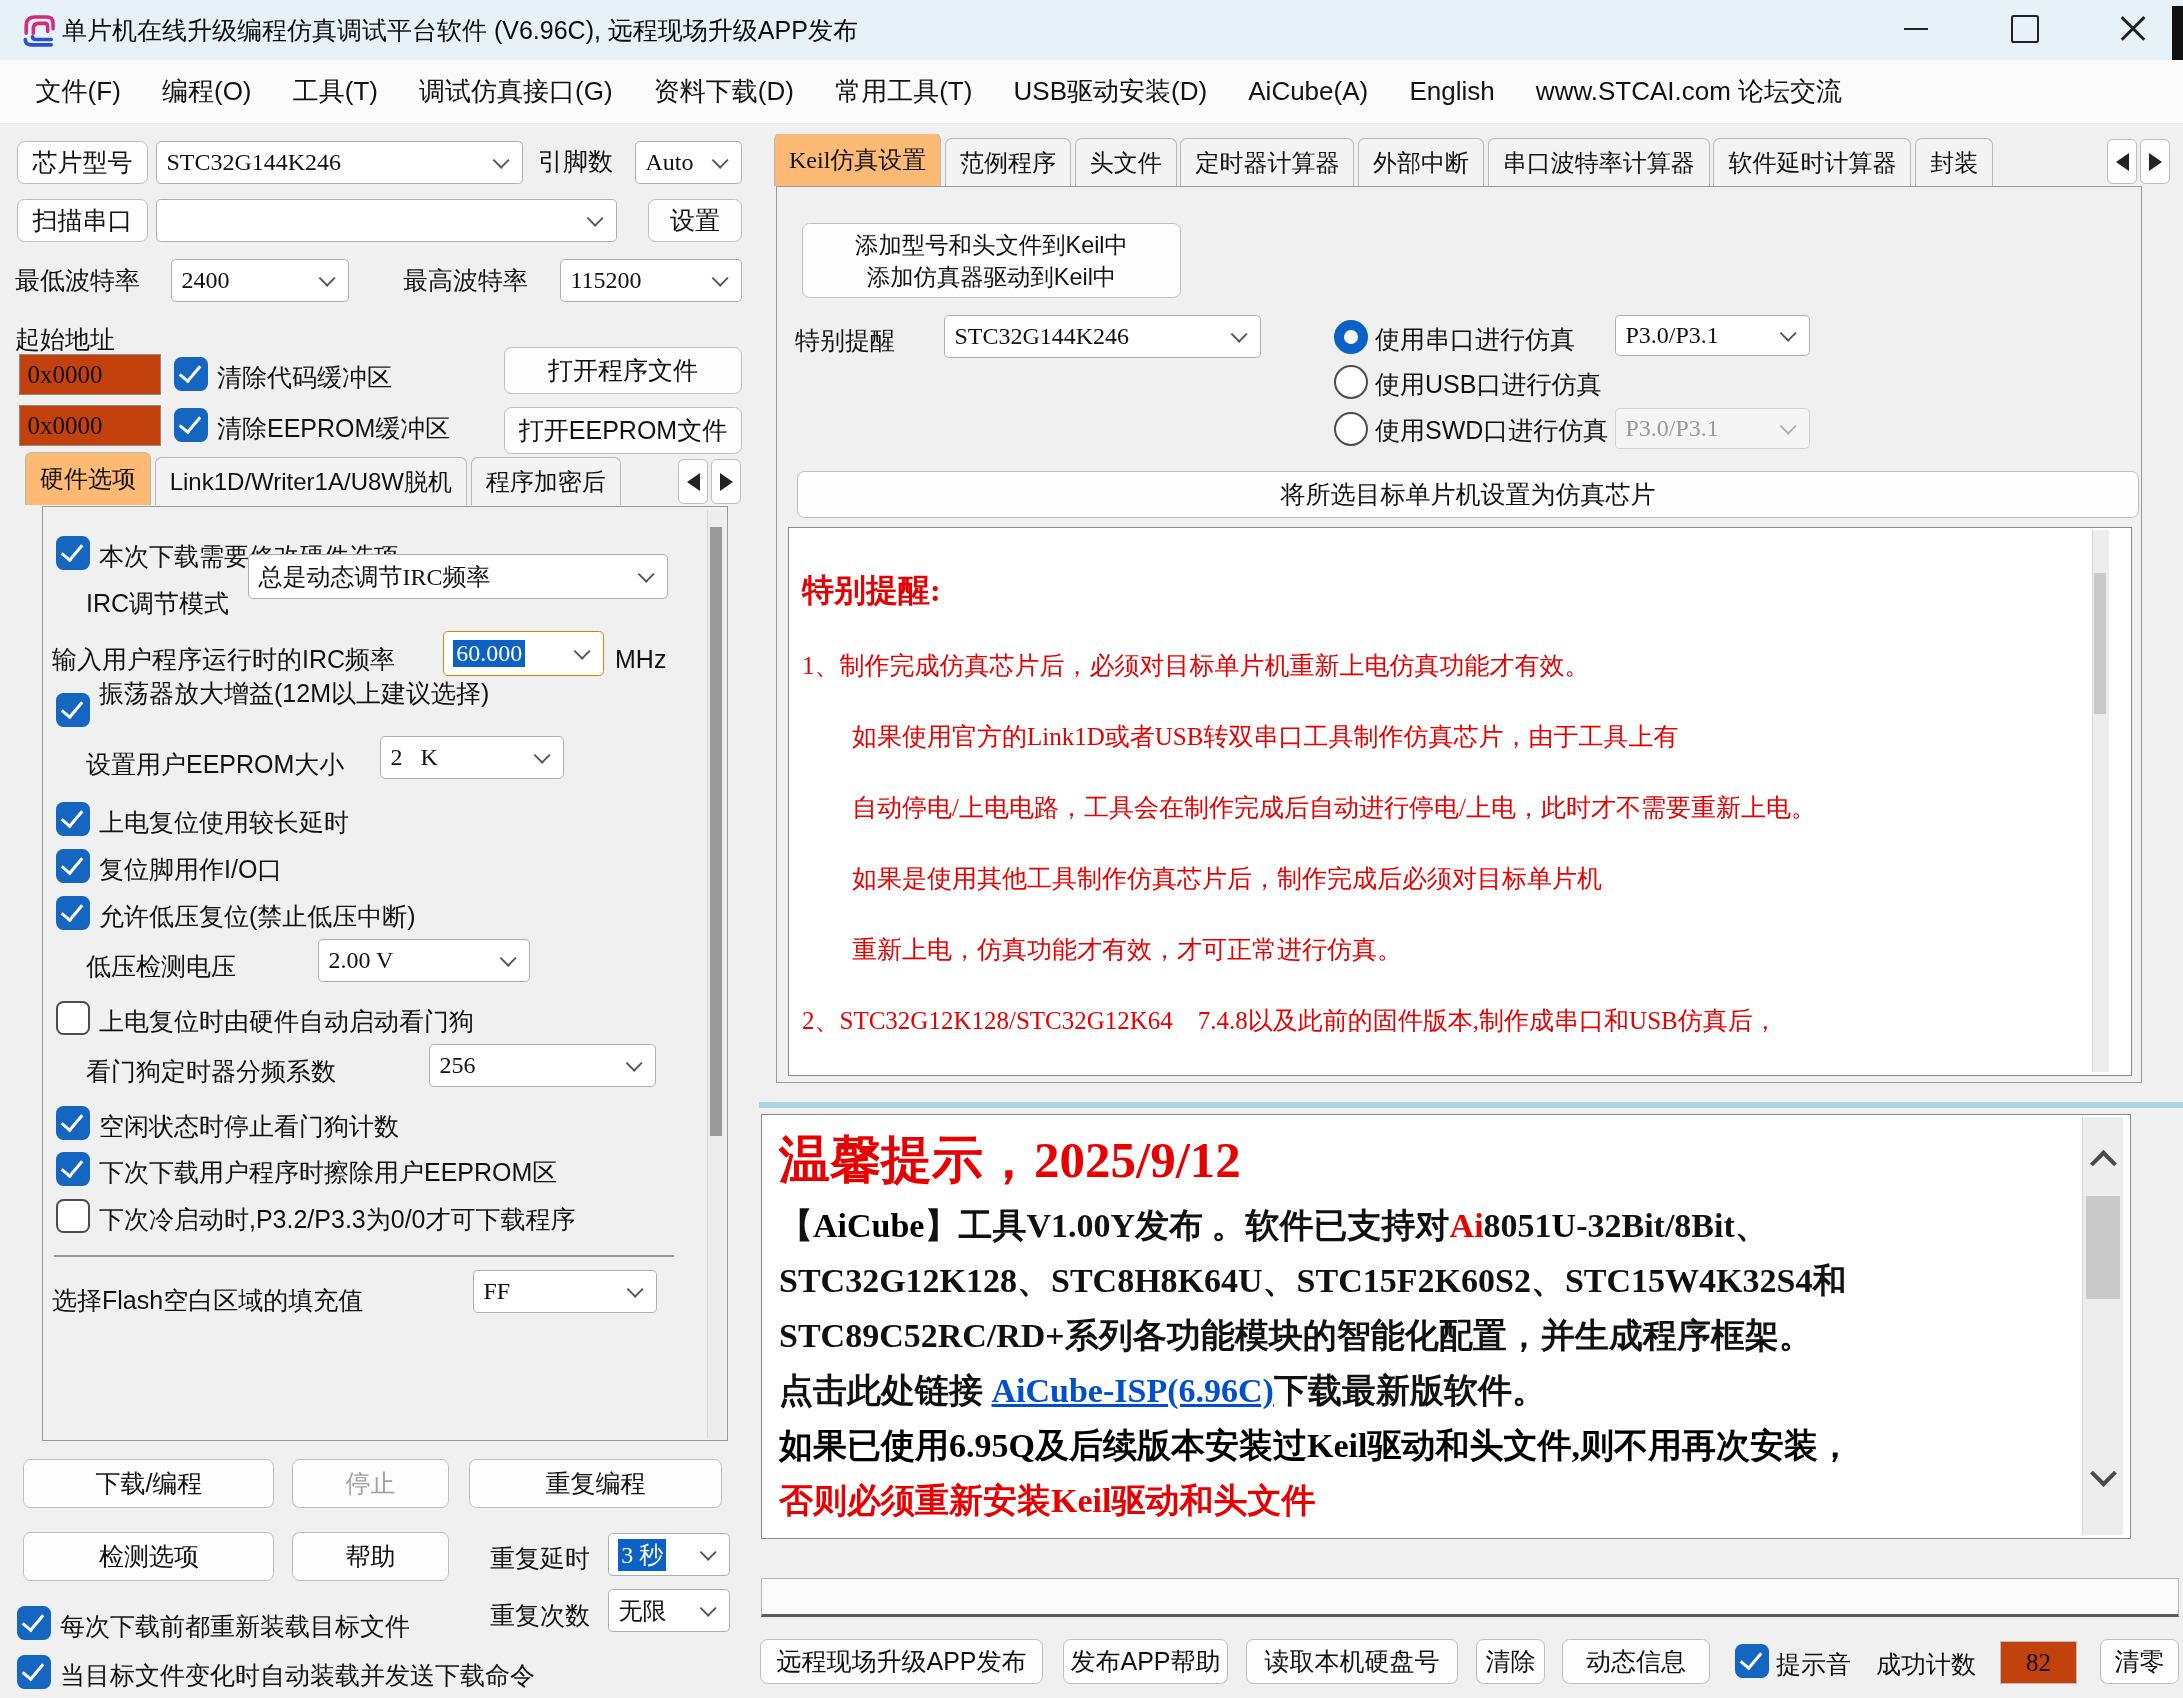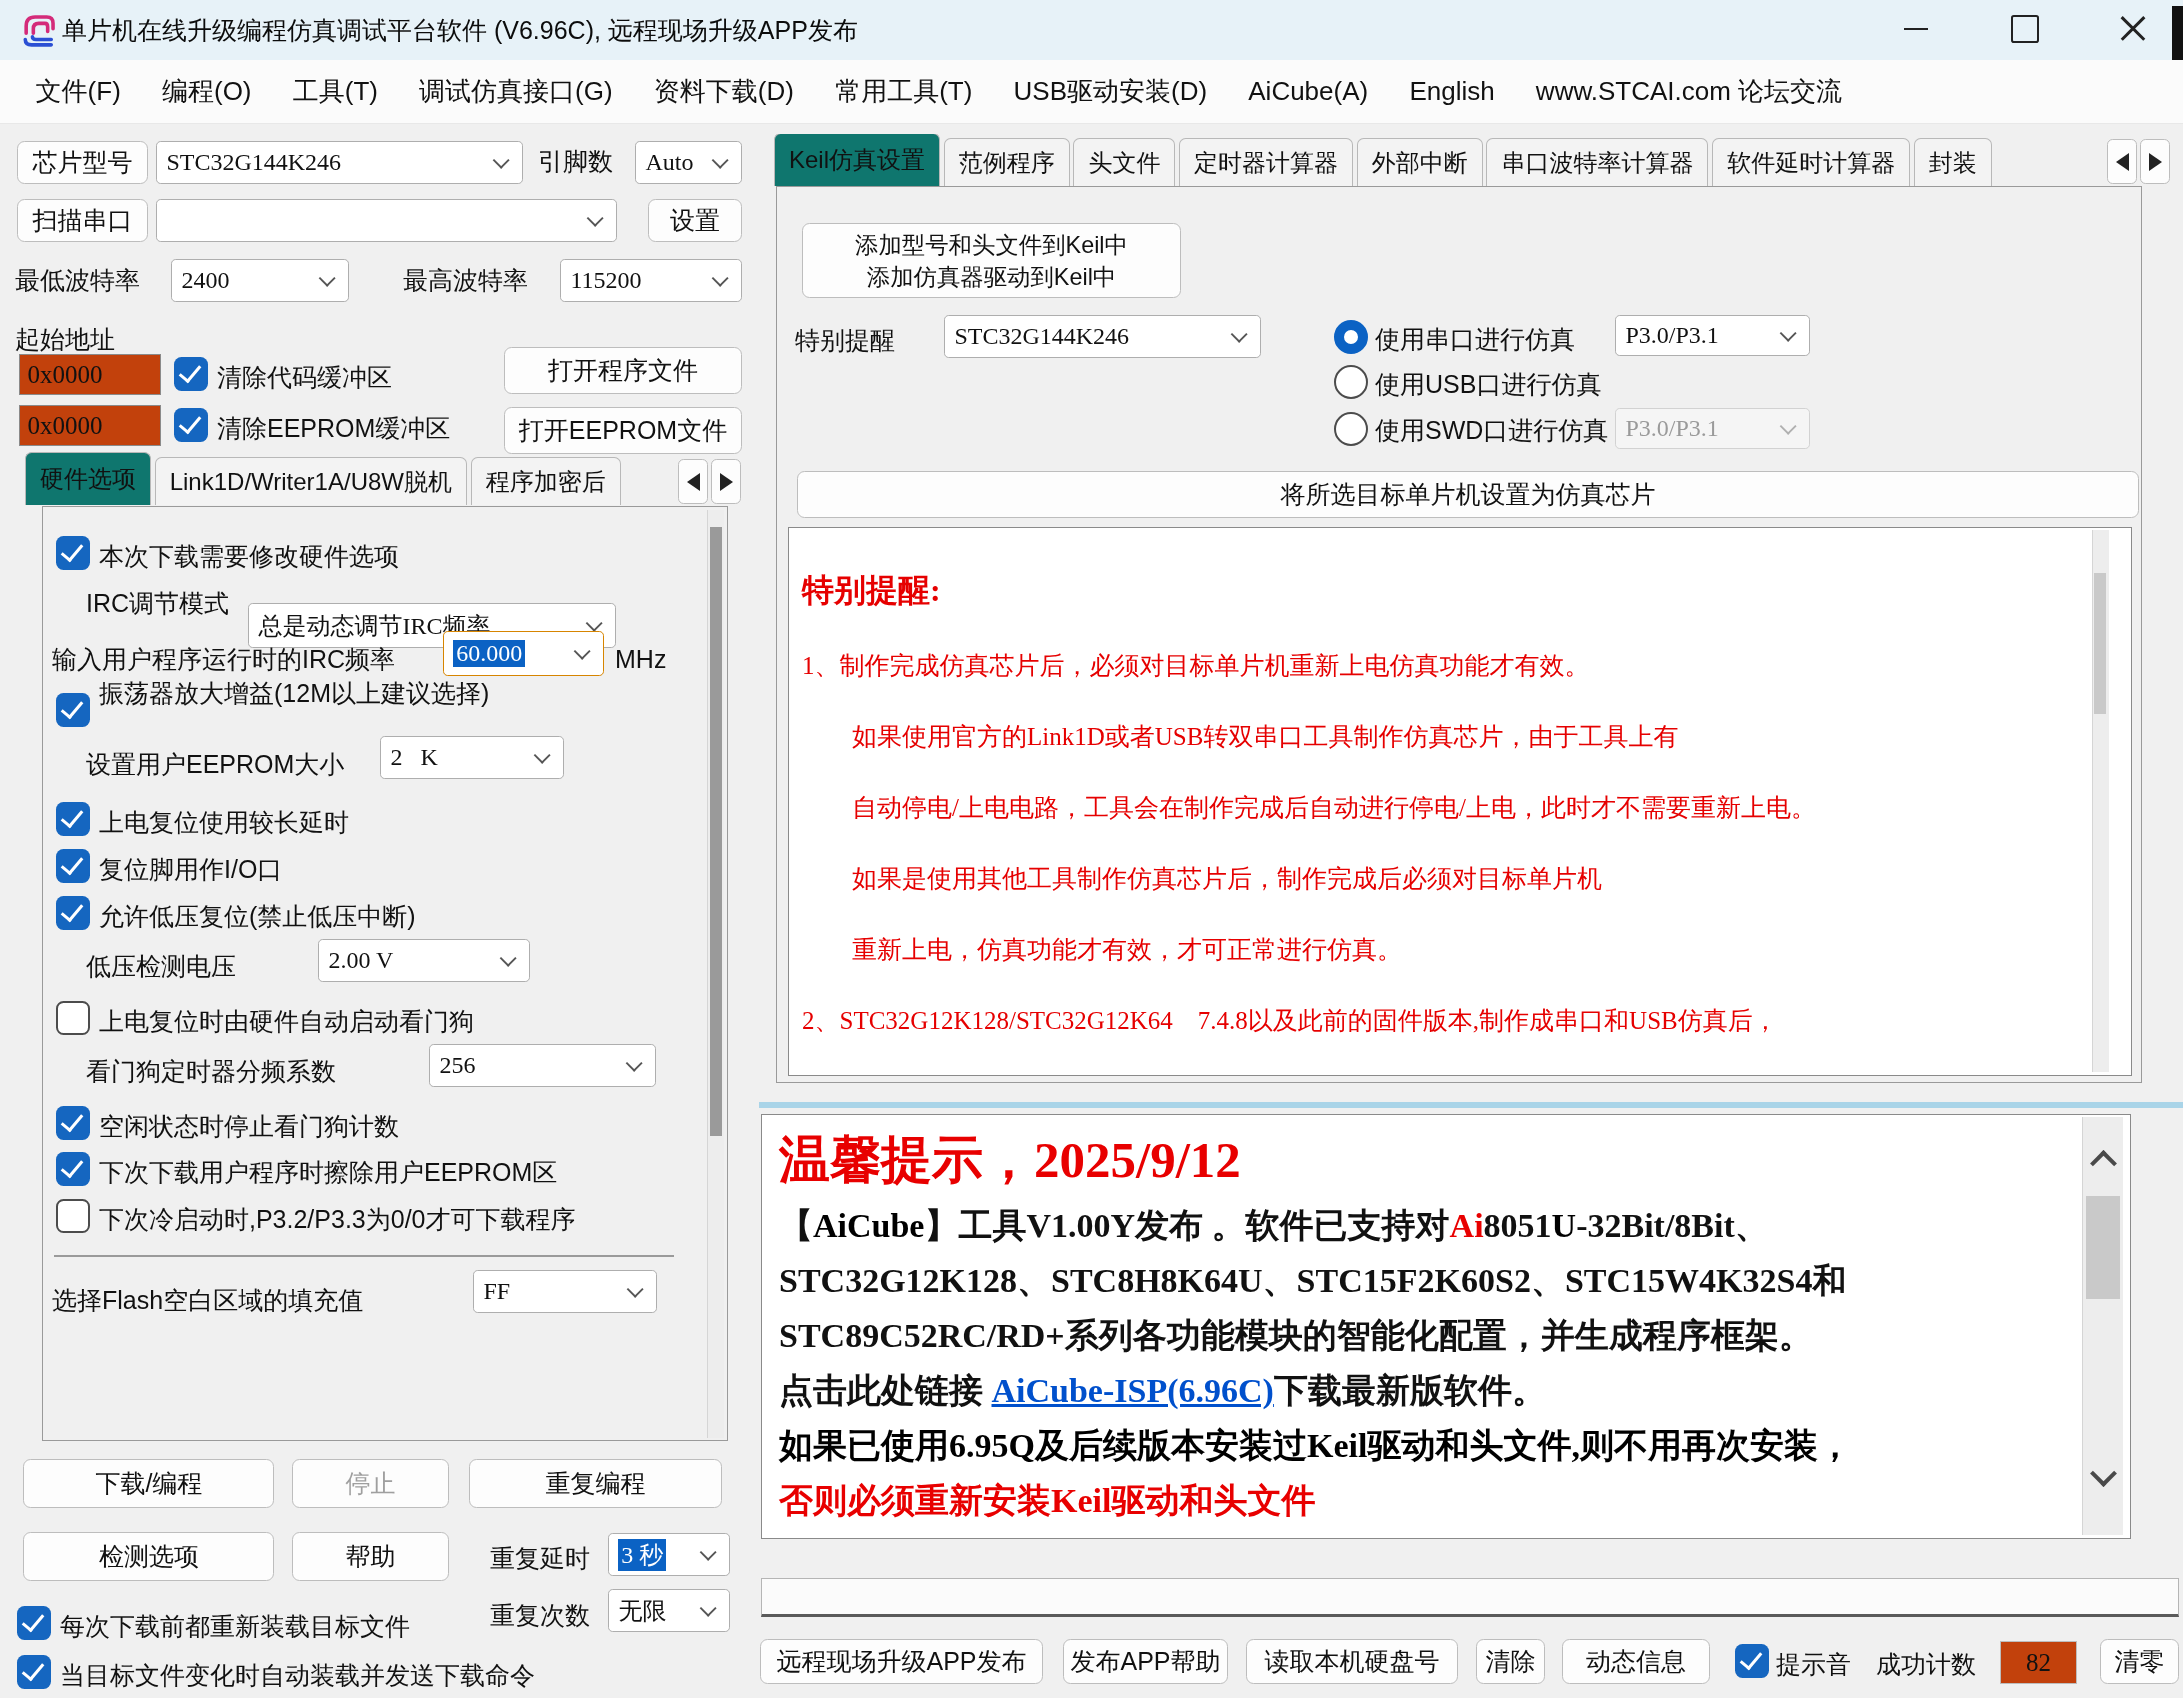--- a/index.html
+++ b/index.html
@@ -39,21 +39,21 @@
          font-size:25px;font-family:"Liberation Serif","DejaVu Serif",serif;}
   .cb{width:34px;height:34px;border-radius:7.5px;background:#1566c0;}
   .cb::after{content:"";position:absolute;left:10.3px;top:3.7px;width:9.4px;height:18px;
              border-right:3.7px solid #fff;border-bottom:3.7px solid #fff;transform:rotate(40deg);}
   .cb.off{background:#fff;border:2.8px solid #4c4c4c;} .cb.off::after{display:none;}
   .radio{width:34px;height:34px;border-radius:50%;background:#fff;border:2.8px solid #4c4c4c;}
   .radio.on{border:10.3px solid #0b62c4;}
   .tabrow{display:flex;align-items:flex-end;}
   .tab{display:flex;align-items:center;padding:0 14px;height:47px;background:#f3f3f3;border:1.9px solid #b8b8b8;
        border-bottom:none;border-radius:6.6px 6.6px 0 0;font-size:24px;margin-right:3.7px;white-space:nowrap;overflow:hidden;}
-  .tab.active{background:#0f766e;height:52px;}
+  .tab.active{background:#fdba74;height:52px;font-family:Liberation Serif, serif;}
   .spin{width:30px;height:45px;background:#fdfdfd;border:1.9px solid #bdbdbd;border-radius:5.6px;
         display:flex;align-items:center;justify-content:center;}
   .tri-l{width:0;height:0;border-top:9.4px solid transparent;border-bottom:9.4px solid transparent;border-right:13px solid #222;}
   .tri-r{width:0;height:0;border-top:9.4px solid transparent;border-bottom:9.4px solid transparent;border-left:13px solid #222;}
   .panel{border:1.9px solid #9a9a9a;background:#f0f0f0;}
   .white-panel{border:1.9px solid #8a8a8a;background:#fff;overflow:hidden;}
   .sb-track{background:#ededed;border-left:0.9px solid #d5d5d5;}
   .sb-thumb{background:#9a9a9a;}
   .sb-thumb.light{background:#c9c9c9;}
   .chev-up,.chev-dn{position:absolute;left:7.5px;width:15px;height:15px;border-right:4.7px solid #4a4a4a;border-bottom:4.7px solid #4a4a4a;}
@@ -162,21 +162,21 @@
   <div class="abs spin" style="left:711px;top:459px;">
       <span class="tri-r"></span>
     </div>
 
   <div class="abs panel" style="left:42px;top:506px;width:686px;height:935px;"></div>
 
   <span class="abs cb" style="left:56px;top:536px;"></span>
   <div class="abs lbl" style="left:99px;top:536px;">本次下载需要修改硬件选项</div>
 
   <div class="abs lbl" style="left:86px;top:583px;">IRC调节模式</div>
-  <div class="abs combo" style="left:248px;top:603px;width:368px;height:45px;">
+  <div class="abs combo" style="left:248px;top:554px;width:420px;height:45px;">
       <span class="val">总是动态调节IRC频率</span>
     </div>
 
   <div class="abs lbl" style="left:52px;top:639px;">输入用户程序运行时的IRC频率</div>
   <div class="abs combo focus" style="left:443px;top:631px;width:161px;height:45px;">
       <span class="val selhl">60.000</span>
     </div>
   <div class="abs lbl" style="left:615px;top:639px;">MHz</div>
 
   <span class="abs cb" style="left:56px;top:693px;"></span>

